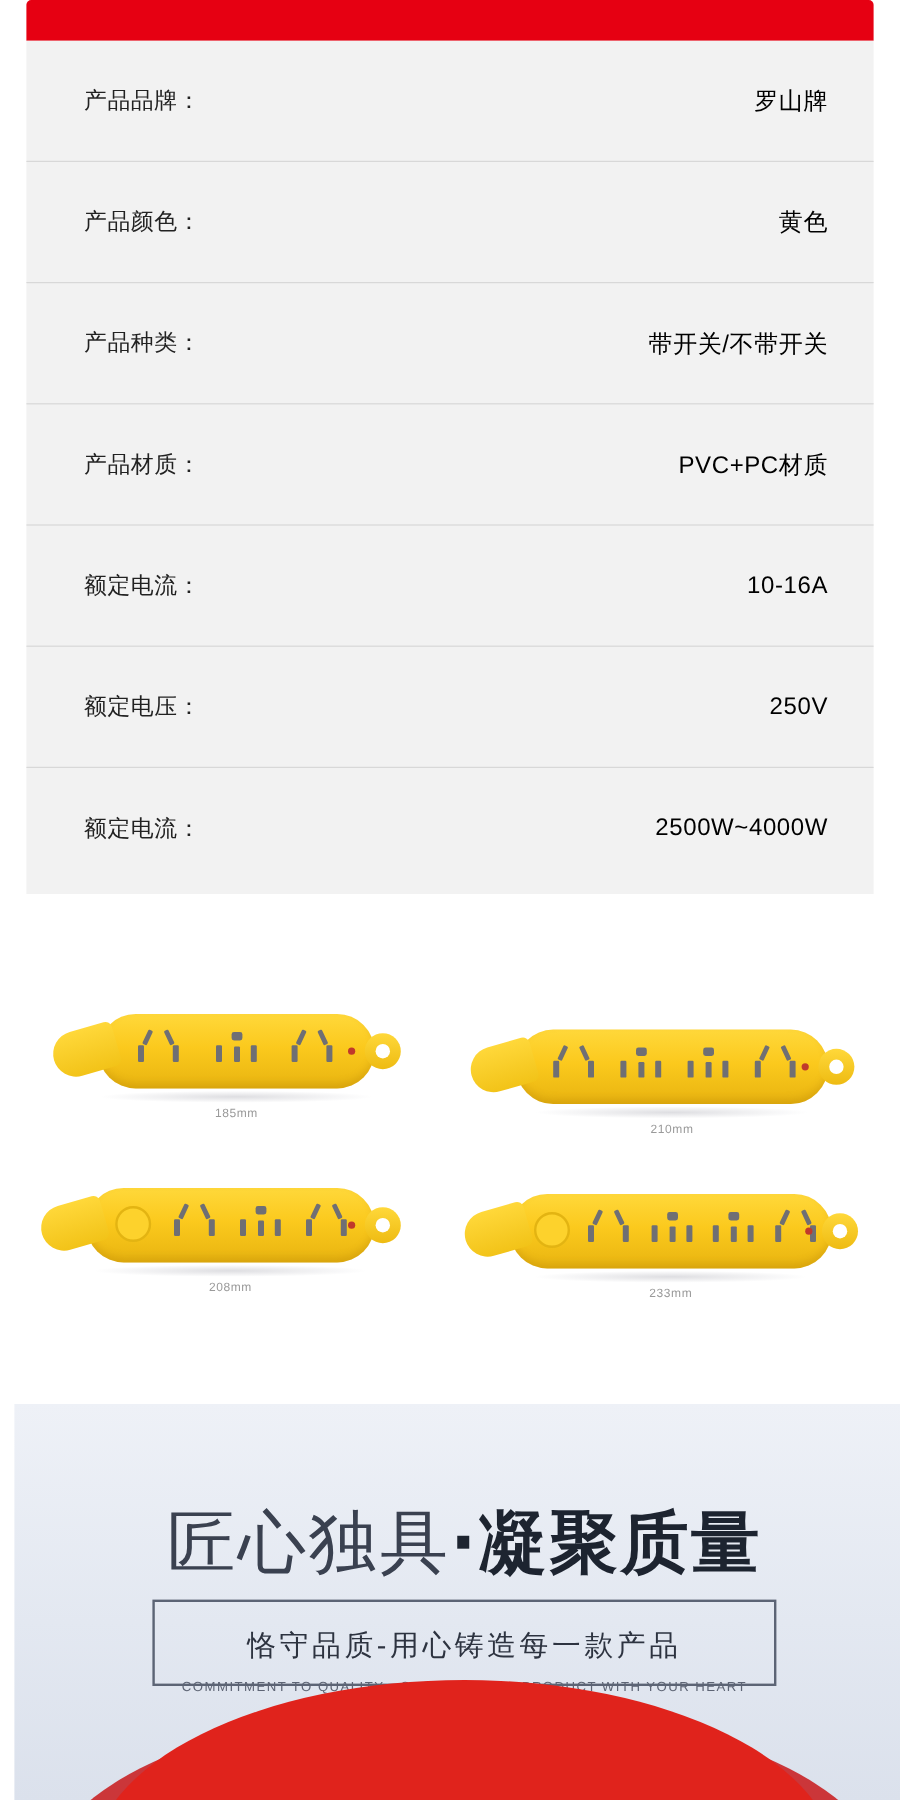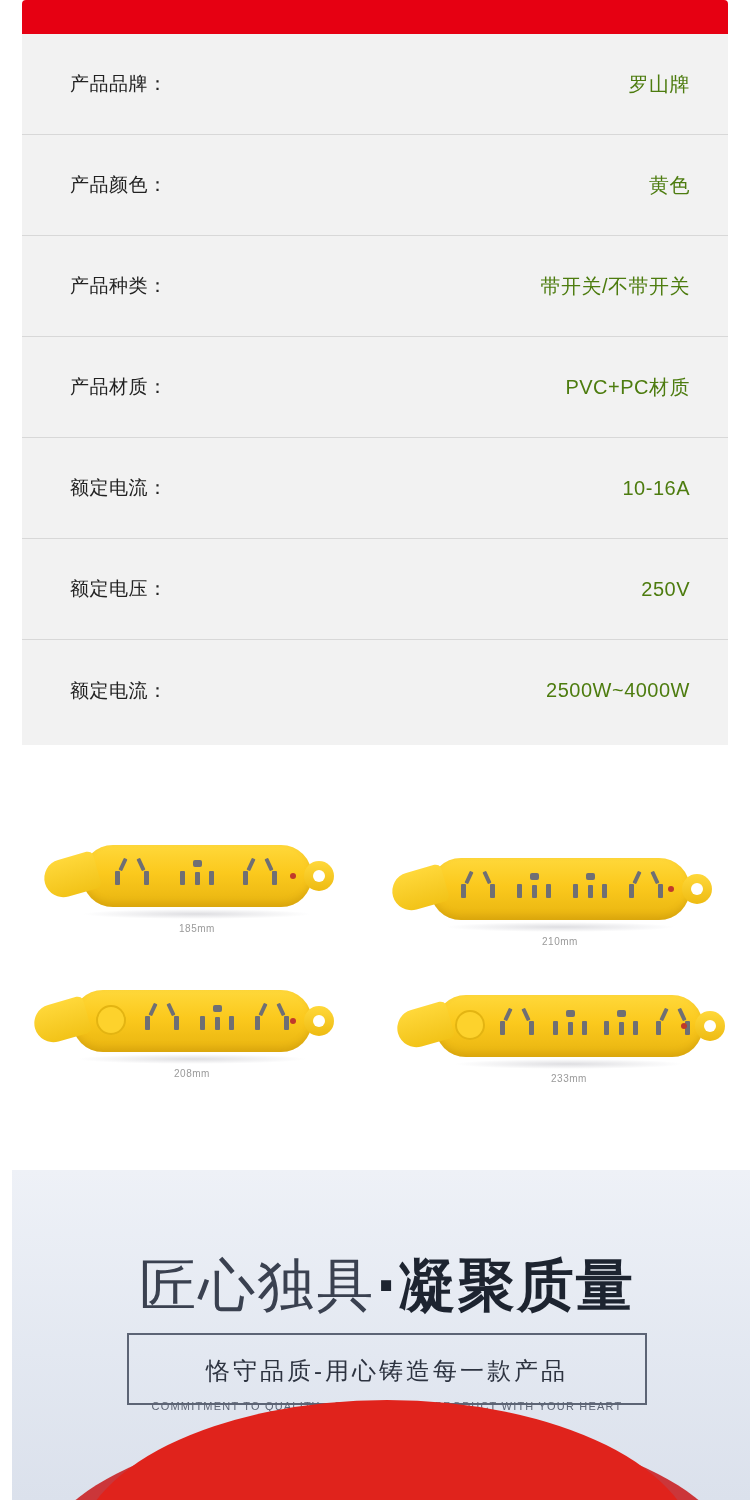--- a/index.html
+++ b/index.html
@@ -44,21 +44,21 @@
     border-bottom: 1px solid #d8d8d8;
   }
   .spec-row:last-child { border-bottom: none; }
   .spec-label {
     font-size: 19px;
     color: #222222;
     letter-spacing: .5px;
   }
   .spec-value {
     font-size: 20px;
-    color: #4d7c0f;
+    color: #000000;
     letter-spacing: .5px;
     text-align: right;
   }
 
   
   .photo-zone {
     position: absolute;
     top: 790px; left: 0;
     width: 726px; height: 380px;
     background: #ffffff;
@@ -341,21 +341,21 @@
               <span class="slot sl-r"></span>
           </div>
           <span class="led"></span>
           <div class="hang-hole"></div>
         </div>
       </div>
       <div class="shadow-line"></div>
       <div class="caption">208mm</div>
     </div>
 
-    <div class="prod" style="left:424px; top:205px; width:290px;">
+    <div class="prod" style="left:414px; top:205px; width:290px;">
       <div class="strip-wrap" style="width:268px; margin:0 auto;">
         <div class="plug-tail"></div>
         <div class="strip" style="width:268px;">
           <div class="power-btn" style="left:20px;"></div>
           <div class="socket" style="left:62px;">
             <span class="slot sl-d1"></span>
               <span class="slot sl-d2"></span>
             <span class="slot sl-l"></span>
               <span class="slot sl-r"></span>
           </div>

